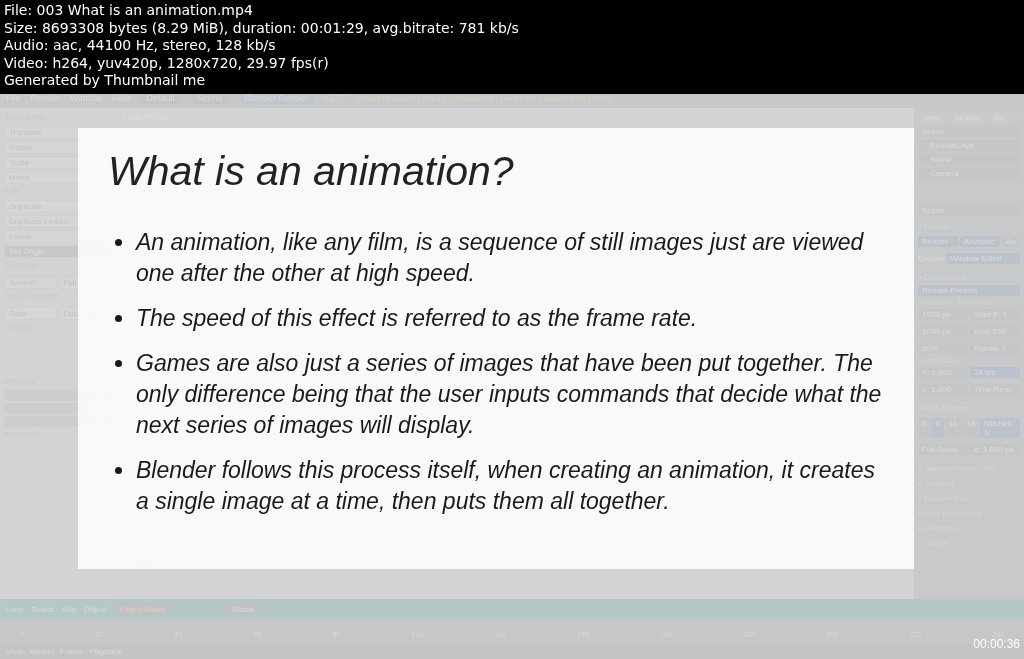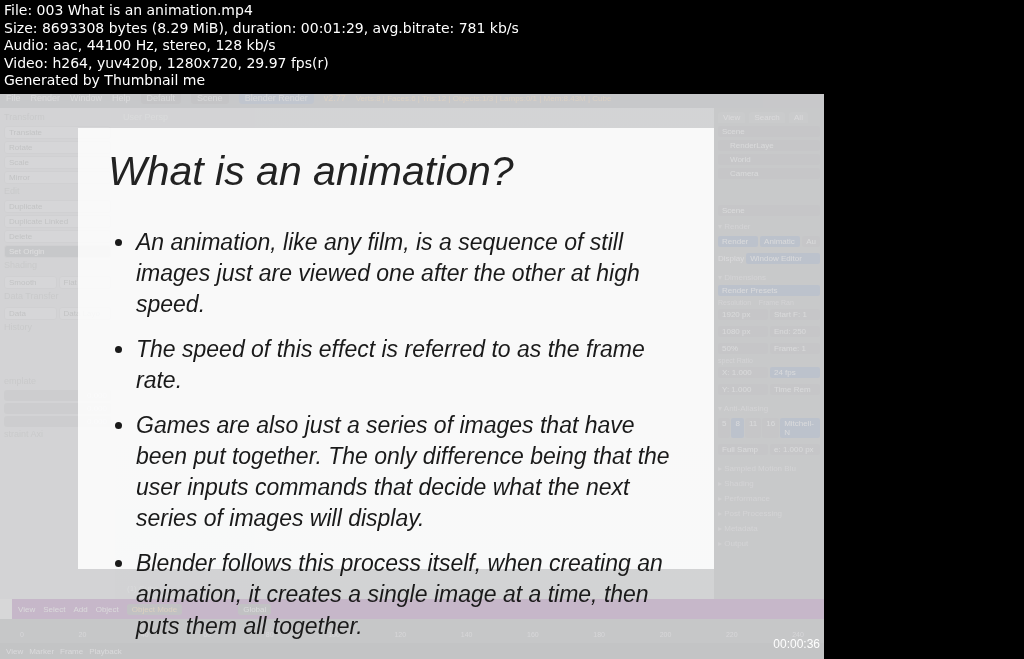--- a/index.html
+++ b/index.html
@@ -17,21 +17,21 @@
     line-height: 1.25;
     padding: 2px 4px 4px 4px;
     z-index: 50;
   }
 
   
   .frame {
     position: absolute;
     top: 88px;
     left: 0;
-    width: 824px;
+    width: 1024px;
     height: 571px;
     background: #c9cacb;
   }
 
   
   .blender-bg {
     position: absolute; inset: 0;
     overflow: hidden;
   }
   .bg-topbar {
@@ -70,22 +70,22 @@
     opacity: 0.4;
   }
   .bg-viewport .persp { position: absolute; top: 4px; left: 8px; font-size: 9px; color: #ddd; }
   .bg-viewport .cube { position: absolute; bottom: 6px; left: 12px; font-size: 8px; color: #ddd; }
   .bg-viewport .axis {
     position: absolute; bottom: 20px; left: 10px; width: 24px; height: 24px;
   }
   .bg-viewport .axis .x { position: absolute; left: 12px; top: 12px; width: 12px; height: 1px; background: #b33; }
   .bg-viewport .axis .z { position: absolute; left: 12px; top: 0; width: 1px; height: 12px; background: #36b; }
   .bg-bottombar {
-    position: absolute; left: 12px; right: 0; bottom: 40px; height: 20px;
-    background: #701a75; opacity: 0.4;
+    position: absolute; left: 0; right: 0; bottom: 40px; height: 20px;
+    background: #0f766e; opacity: 0.4;
     display: flex; align-items: center; gap: 8px; padding: 0 6px;
     font-size: 8px; color: #ddd;
   }
   .bg-bottombar .seg { background: #555; border-radius: 3px; padding: 1px 5px; }
   .bg-bottombar .orange { color: #e8a34a; }
   .bg-timeline {
     position: absolute; left: 0; right: 0; bottom: 0; height: 40px;
     background: #707173; opacity: 0.4;
   }
   .bg-timeline .ticks {

